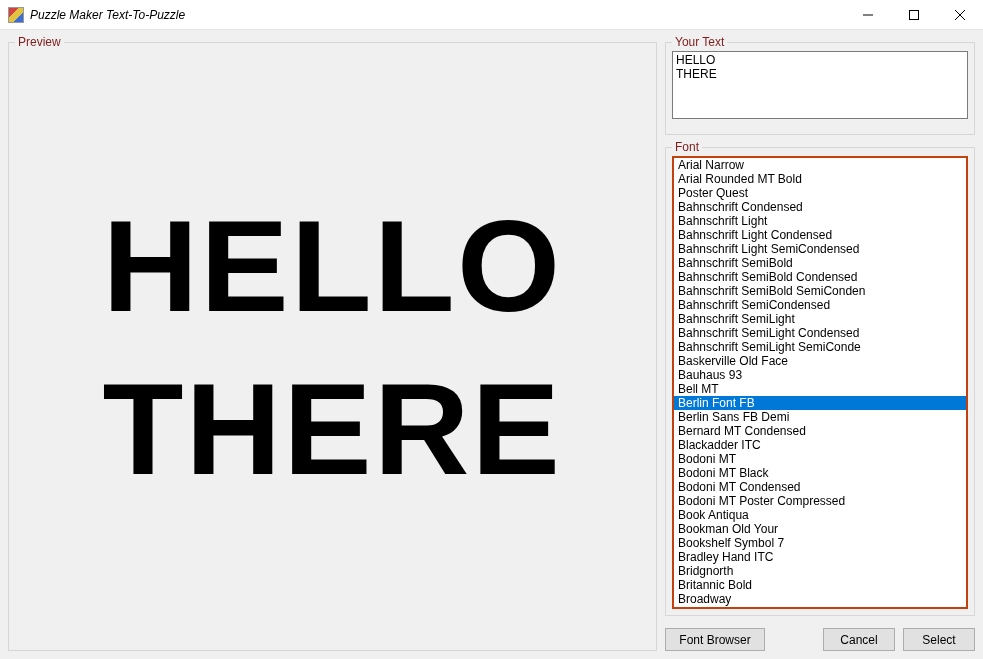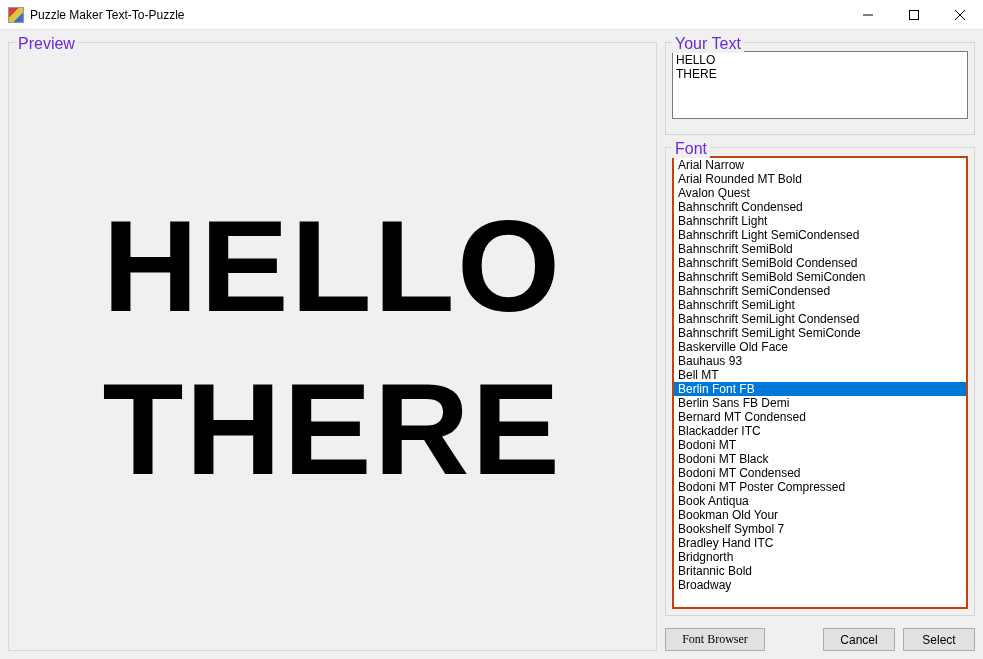--- a/index.html
+++ b/index.html
@@ -14,20 +14,21 @@
     display: flex;
     flex-direction: column;
   }
   
   .titlebar {
     height: 30px;
     background: #ffffff;
     display: flex;
     align-items: center;
     border-bottom: 1px solid #e5e5e5;
+    font-style: italic;
   }
   .titlebar .app-icon {
     width: 16px; height: 16px;
     margin: 0 6px 0 8px;
     background: linear-gradient(135deg, #d34141 0 33%, #e2c341 33% 66%, #3c6fd3 66% 100%);
     border: 1px solid #999;
   }
   .titlebar .title {
     flex: 0 0 auto;
     color: #000;
@@ -68,22 +69,22 @@
     margin-top: 6px;
     padding: 8px 6px 6px 6px;
     background: #f0f0f0;
   }
   .groupbox > .legend {
     position: absolute;
     top: -8px;
     left: 6px;
     background: #f0f0f0;
     padding: 0 3px;
-    font-size: 16px;
-    color: #6d28d9;
+    font-size: 12px;
+    color: #7f1d1d;
   }
   .preview-box {
     flex: 1;
     display: flex;
     flex-direction: column;
     min-height: 0;
   }
   .preview-inner {
     flex: 1;
     background: #f0f0f0;
@@ -156,21 +157,21 @@
   .btn {
     min-width: 72px;
     height: 23px;
     border: 1px solid #adadad;
     background: #e1e1e1;
     font-family: inherit;
     font-size: 12px;
     padding: 0 10px;
     cursor: default;
   }
-  .btn.browser { min-width: 100px; font-family: Liberation Serif, serif; }
+  .btn.browser { min-width: 100px; }
   
   .font-list-wrap::-webkit-scrollbar { width: 17px; }
   .font-list-wrap::-webkit-scrollbar-track { background: #f0f0f0; }
   .font-list-wrap::-webkit-scrollbar-thumb { background: #c2c2c2; border: 1px solid #a0a0a0; }
 </style>
 </head>
 <body>
 
 <div class="titlebar">
   <div class="app-icon"></div>
@@ -212,23 +213,24 @@
       <div class="legend">Your Text</div>
       <textarea class="text-input" style="">HELLO
 THERE</textarea>
     </div>
 
     <div class="groupbox font-box">
       <div class="legend">Font</div>
       <div class="font-list-wrap" id="font-list">
           <div class="font-item">Arial Narrow</div>
           <div class="font-item">Arial Rounded MT Bold</div>
-          <div class="font-item">Avalon Quest</div>
+          <div class="font-item">Poster Quest</div>
           <div class="font-item">Bahnschrift Condensed</div>
           <div class="font-item">Bahnschrift Light</div>
+          <div class="font-item">Bahnschrift Light Condensed</div>
           <div class="font-item">Bahnschrift Light SemiCondensed</div>
           <div class="font-item">Bahnschrift SemiBold</div>
           <div class="font-item">Bahnschrift SemiBold Condensed</div>
           <div class="font-item">Bahnschrift SemiBold SemiConden</div>
           <div class="font-item">Bahnschrift SemiCondensed</div>
           <div class="font-item">Bahnschrift SemiLight</div>
           <div class="font-item">Bahnschrift SemiLight Condensed</div>
           <div class="font-item">Bahnschrift SemiLight SemiConde</div>
           <div class="font-item">Baskerville Old Face</div>
           <div class="font-item">Bauhaus 93</div>

